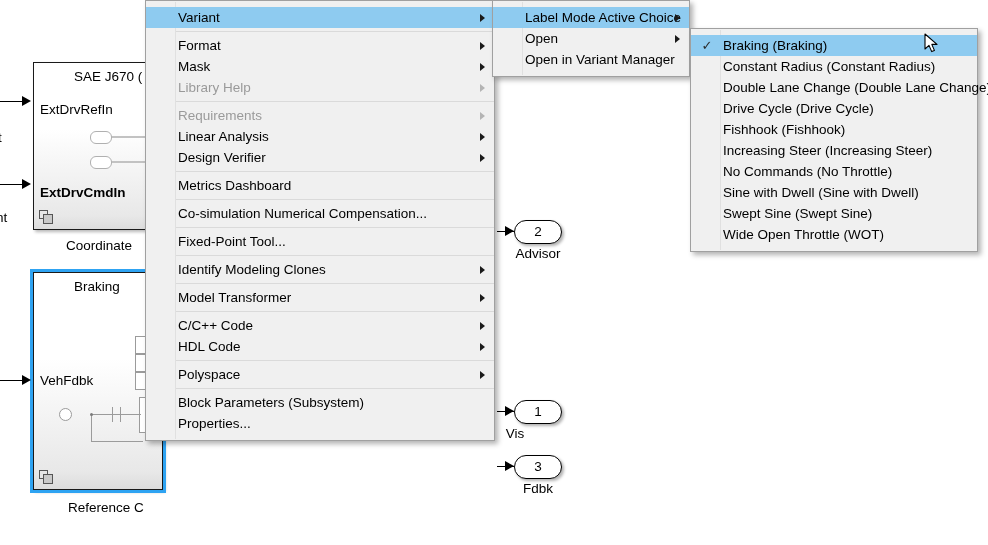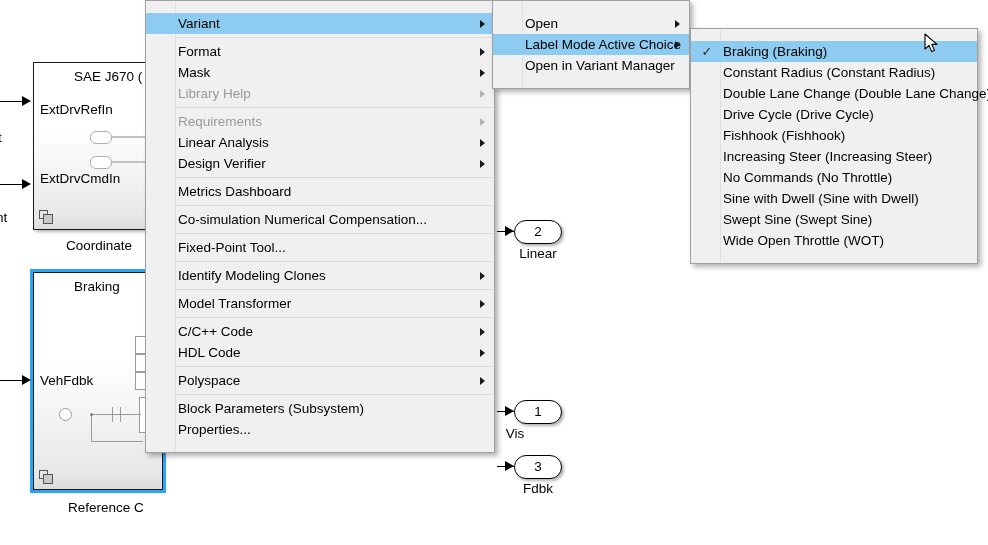--- a/index.html
+++ b/index.html
@@ -126,21 +126,21 @@
 
   
   .menu {
     position: absolute;
     box-sizing: border-box;
     background: #f0f0f0;
     border: 1px solid #a0a0a0;
     box-shadow: 3px 3px 5px rgba(0,0,0,0.30);
     font-size: 13.5px;
     color: #000;
-    padding: 12px 0;
+    padding: 6px 0;
   }
   .menu .gutter {
     position: absolute;
     left: 1px; top: 1px; bottom: 1px;
     width: 28px;
     background: #f0f0f0;
     border-right: 1px solid #e0e0e0;
     pointer-events: none;
   }
   .mi {
@@ -200,21 +200,21 @@
 <body>
 
 <div id="canvas">
 
   <div class="clip-text" style="left:-2px; top:130px;">t</div>
   <div class="clip-text" style="left:-4px; top:210px;">nt</div>
 
   <div class="sl-block" style="left:33px; top:62px; width:130px; height:168px;">
     <div class="sl-block-title" style="left:40px; width:150px; text-align:left;">SAE J670 (</div>
     <div class="sl-portlabel" style="left:6px; top:39px;">ExtDrvRefIn</div>
-    <div class="sl-portlabel" style="left:6px; top:108px;">ExtDrvCmdIn</div>
+    <div class="sl-portlabel" style="left:6px; top:122px;font-weight:bold;">ExtDrvCmdIn</div>
 
     <div class="slider-track" style="left:68px; top:73px; width:140px;"></div>
     <div class="slider-knob" style="left:56px; top:68px;"></div>
     <div class="slider-track" style="left:68px; top:98px; width:140px;"></div>
     <div class="slider-knob" style="left:56px; top:93px;"></div>
 
     <div class="sl-subicon" style="left:5px; bottom:5px;">
       <i class="b2"></i>
         <i class="b1"></i>
     </div>
@@ -248,21 +248,21 @@
     </div>
   </div>
   <div class="sl-caption" style="left:33px; top:500px; width:220px; text-align:left; padding-left:35px;">Reference C</div>
 
   <div class="sig-line" style="left:0px; top:380px; width:24px;"></div>
   <div class="sig-arrow" style="left:22px; top:375px;"></div>
 
   <div class="sig-line" style="left:497px; top:231px; width:17px;"></div>
   <div class="sig-arrow" style="left:505px; top:226px;"></div>
   <div class="outport" style="left:514px; top:220px;">2</div>
-  <div class="sl-caption" style="left:514px; top:246px; width:48px;">Linear</div>
+  <div class="sl-caption" style="left:514px; top:246px; width:48px;">Advisor</div>
 
   <div class="sig-line" style="left:497px; top:411px; width:17px;"></div>
   <div class="sig-arrow" style="left:505px; top:406px;"></div>
   <div class="outport" style="left:514px; top:400px;">1</div>
   <div class="sl-caption" style="left:491px; top:426px; width:48px;">Vis</div>
 
   <div class="sig-line" style="left:497px; top:466px; width:17px;"></div>
   <div class="sig-arrow" style="left:505px; top:461px;"></div>
   <div class="outport" style="left:514px; top:455px;">3</div>
   <div class="sl-caption" style="left:514px; top:481px; width:48px;">Fdbk</div>
@@ -297,22 +297,22 @@
       <div class="mi"><span>Polyspace</span><span class="arrow"></span></div>
       <div class="sep"></div>
       <div class="mi"><span>Block Parameters (Subsystem)</span></div>
       <div class="mi"><span>Properties...</span></div>
     </div>
 </div>
 
 <div class="menu" id="menu-variant">
   <div class="gutter"></div>
   <div id="menu-variant-items">
+      <div class="mi hl"><span>Label Mode Active Choice</span><span class="arrow"></span></div>
       <div class="mi"><span>Open</span><span class="arrow"></span></div>
-      <div class="mi hl"><span>Label Mode Active Choice</span><span class="arrow"></span></div>
       <div class="mi"><span>Open in Variant Manager</span></div>
     </div>
 </div>
 
 <div class="menu" id="menu-choices">
   <div class="gutter"></div>
   <div id="menu-choices-items">
       <div class="mi hl"><span class="check">✓</span><span>Braking (Braking)</span></div>
       <div class="mi"><span>Constant Radius (Constant Radius)</span></div>
       <div class="mi"><span>Double Lane Change (Double Lane Change)</span></div>

